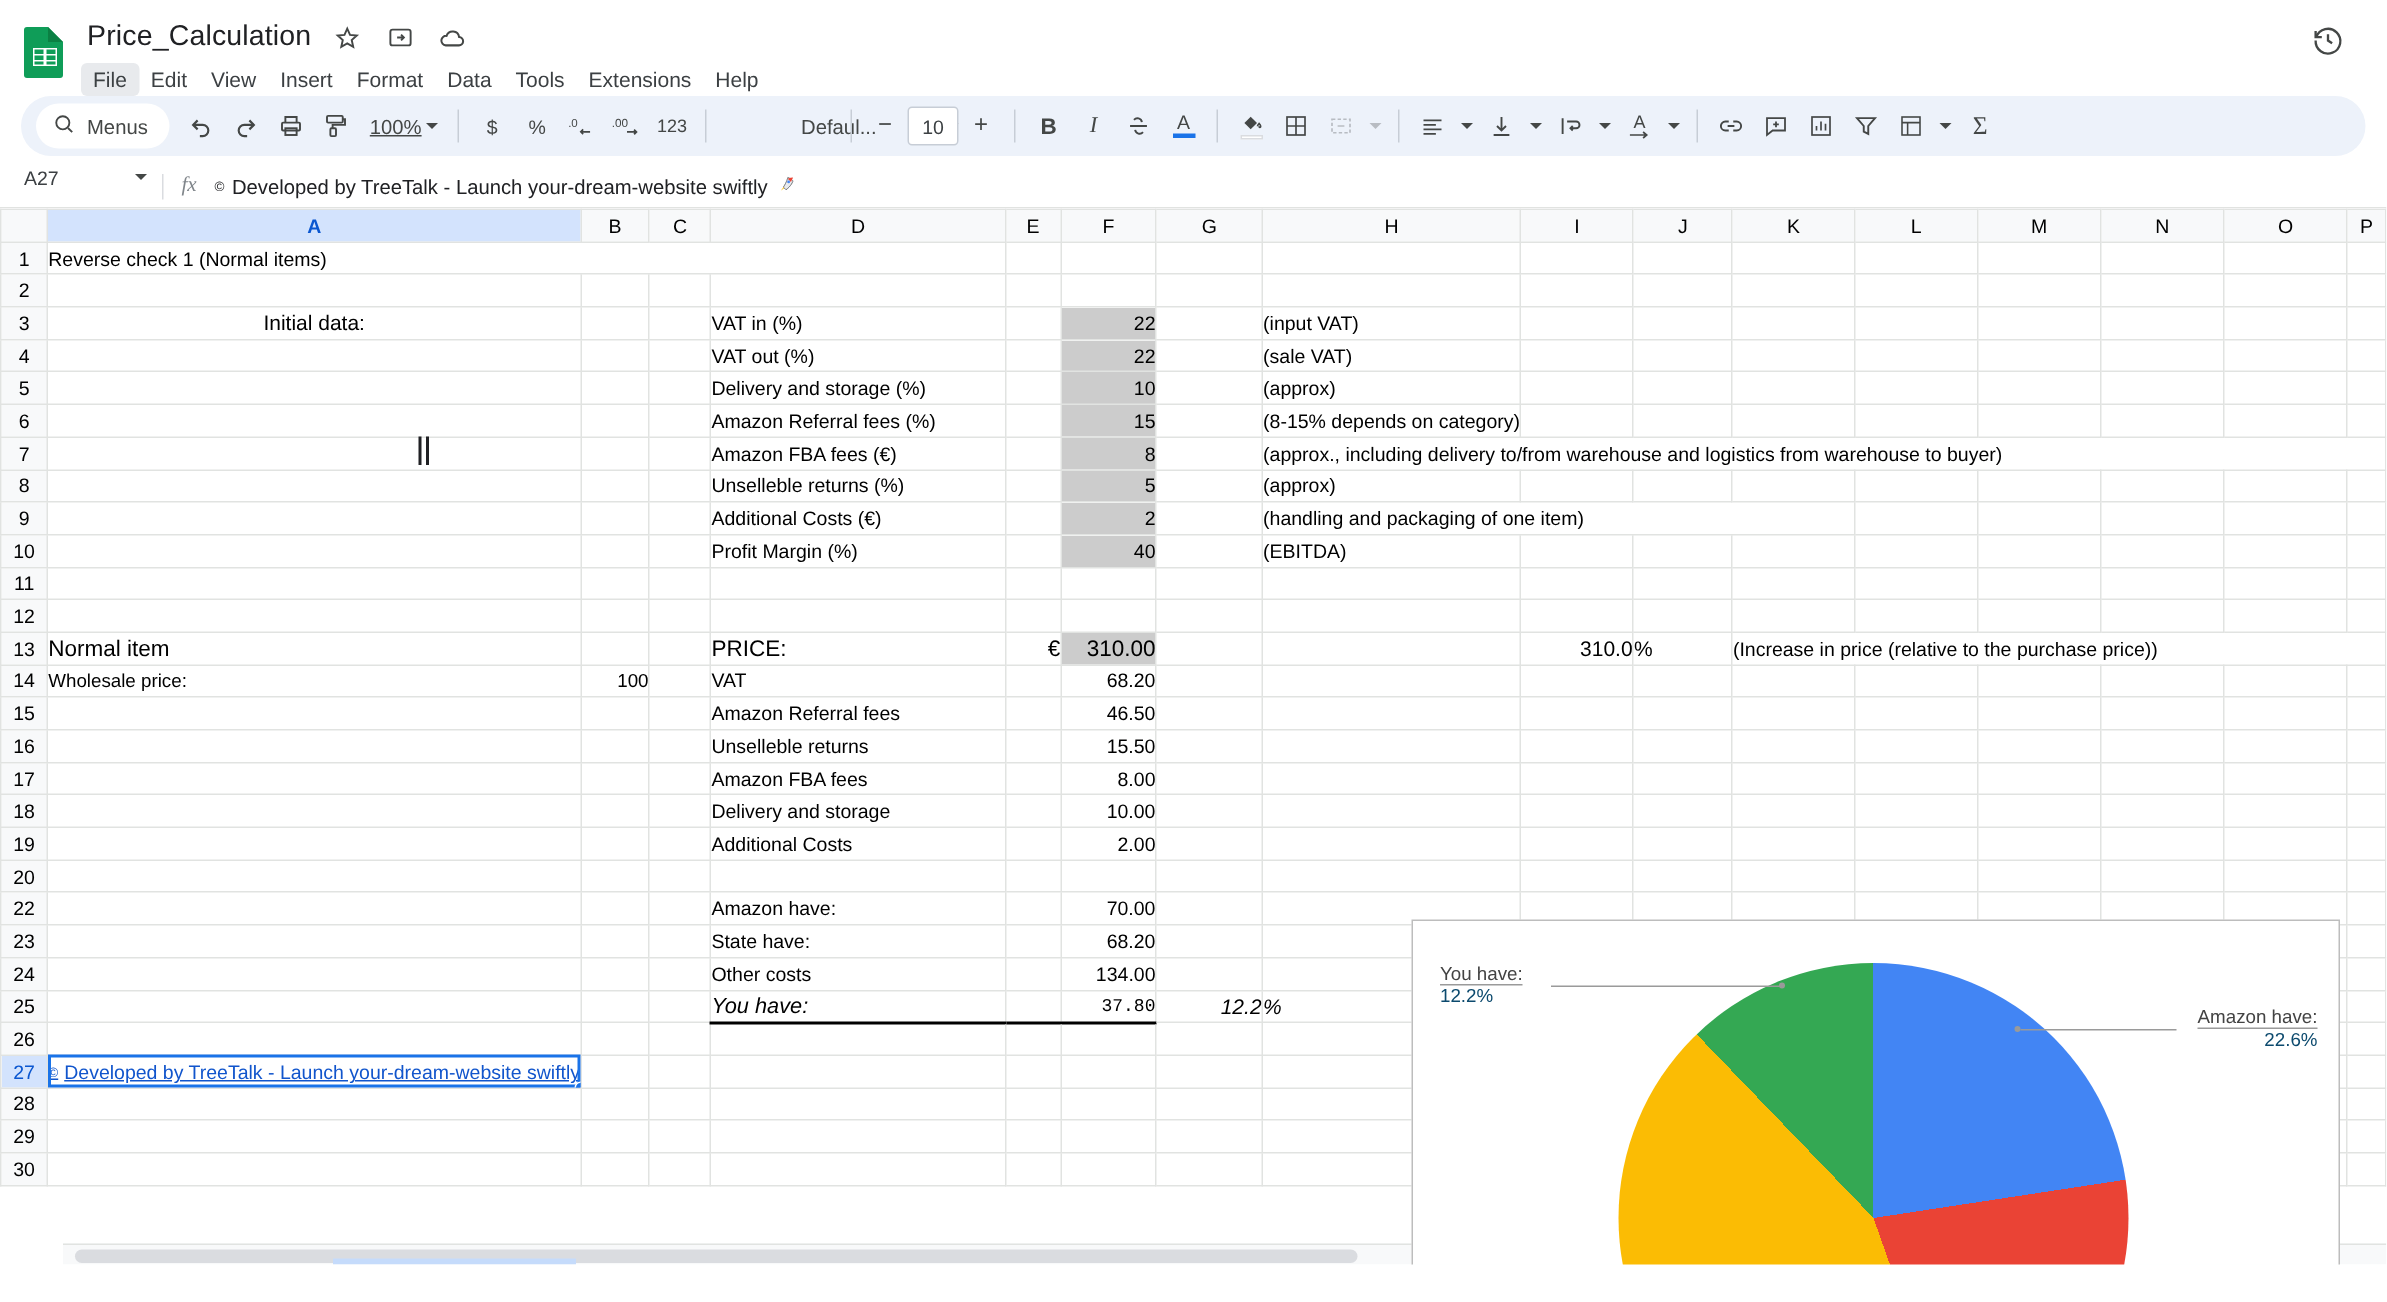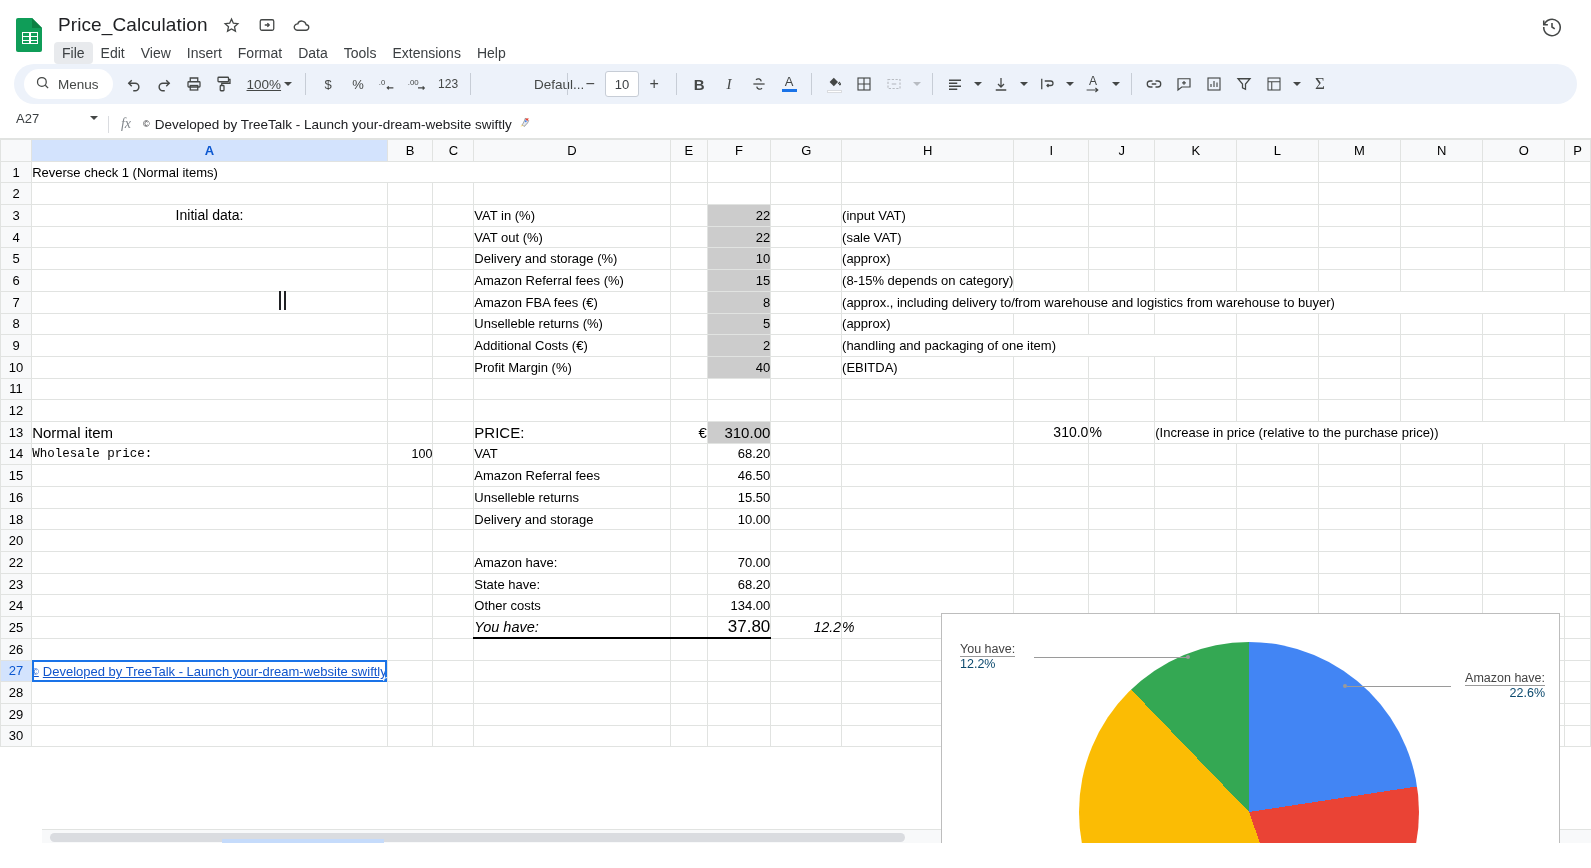--- a/index.html
+++ b/index.html
@@ -636,21 +636,21 @@
       <td class="cell b r shaded" style="font-size:15px;">310.00</td>
       <td class="cell"></td>
           <td class="cell"></td>
       <td class="cell b r" style="font-size:14px;">310.0</td>
       <td class="cell b" style="font-size:14px;">%</td>
       <td class="cell" colspan="6">(Increase in price (relative to the purchase price))</td>
     </tr>
 
     <tr>
       <th class="rowhdr">14</th>
-      <td class="cell b" style="font-size:12.5px;font-family:Liberation Mono, monospace;">Wholesale price:</td>
+      <td class="cell b" style="font-size:12.5px;">Wholesale price:</td>
       <td class="cell b r" style="font-size:12.5px;">100</td>
       <td class="cell"></td>
       <td class="cell">VAT</td>
       <td class="cell"></td>
       <td class="cell r">68.20</td>
       <td class="cell"></td>
           <td class="cell"></td>
       <td class="cell"></td>
           <td class="cell"></td>
       <td class="cell"></td>
@@ -693,27 +693,65 @@
       <td class="cell"></td>
           <td class="cell"></td>
       <td class="cell"></td>
           <td class="cell"></td>
       <td class="cell"></td>
           <td class="cell"></td>
       <td class="cell"></td>
           <td class="cell"></td>
     </tr>
     <tr>
+      <th class="rowhdr">17</th>
+      <td class="cell"></td>
+          <td class="cell"></td>
+      <td class="cell"></td>
+      <td class="cell">Amazon FBA fees</td>
+      <td class="cell"></td>
+      <td class="cell r">8.00</td>
+      <td class="cell"></td>
+          <td class="cell"></td>
+      <td class="cell"></td>
+          <td class="cell"></td>
+      <td class="cell"></td>
+          <td class="cell"></td>
+      <td class="cell"></td>
+          <td class="cell"></td>
+      <td class="cell"></td>
+          <td class="cell"></td>
+    </tr>
+    <tr>
       <th class="rowhdr">18</th>
       <td class="cell"></td>
           <td class="cell"></td>
       <td class="cell"></td>
       <td class="cell">Delivery and storage</td>
       <td class="cell"></td>
       <td class="cell r">10.00</td>
+      <td class="cell"></td>
+          <td class="cell"></td>
+      <td class="cell"></td>
+          <td class="cell"></td>
+      <td class="cell"></td>
+          <td class="cell"></td>
+      <td class="cell"></td>
+          <td class="cell"></td>
+      <td class="cell"></td>
+          <td class="cell"></td>
+    </tr>
+    <tr>
+      <th class="rowhdr">19</th>
+      <td class="cell"></td>
+          <td class="cell"></td>
+      <td class="cell"></td>
+      <td class="cell">Additional Costs</td>
+      <td class="cell"></td>
+      <td class="cell r">2.00</td>
       <td class="cell"></td>
           <td class="cell"></td>
       <td class="cell"></td>
           <td class="cell"></td>
       <td class="cell"></td>
           <td class="cell"></td>
       <td class="cell"></td>
           <td class="cell"></td>
       <td class="cell"></td>
           <td class="cell"></td>
@@ -798,21 +836,21 @@
           <td class="cell"></td>
     </tr>
 
     <tr>
       <th class="rowhdr">25</th>
       <td class="cell"></td>
           <td class="cell"></td>
       <td class="cell"></td>
       <td class="cell b i topline" style="font-size:14.5px;">You have:</td>
       <td class="cell topline"></td>
-      <td class="cell b r topline" style="font-size:17px;">37.80</td>
+      <td class="cell b r topline" style="font-size:12px;font-family:Liberation Mono, monospace;">37.80</td>
       <td class="cell b i r" style="font-size:14px;">12.2</td>
       <td class="cell b i" style="font-size:14px;">%</td>
       <td class="cell b i r" style="font-size:14px;">37.8</td>
       <td class="cell b i" style="font-size:14px;">%</td>
       <td class="cell"></td>
           <td class="cell"></td>
       <td class="cell"></td>
           <td class="cell"></td>
       <td class="cell"></td>
           <td class="cell"></td>

